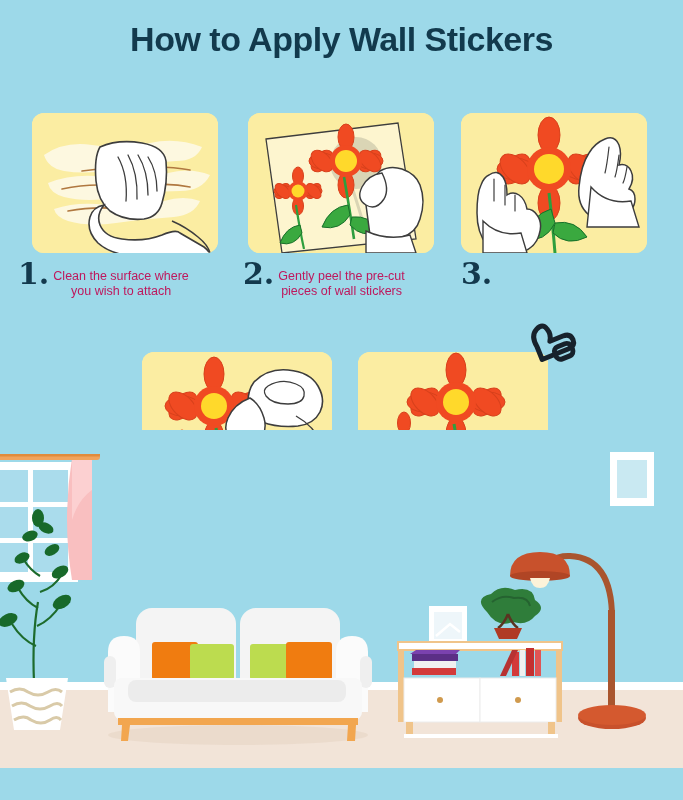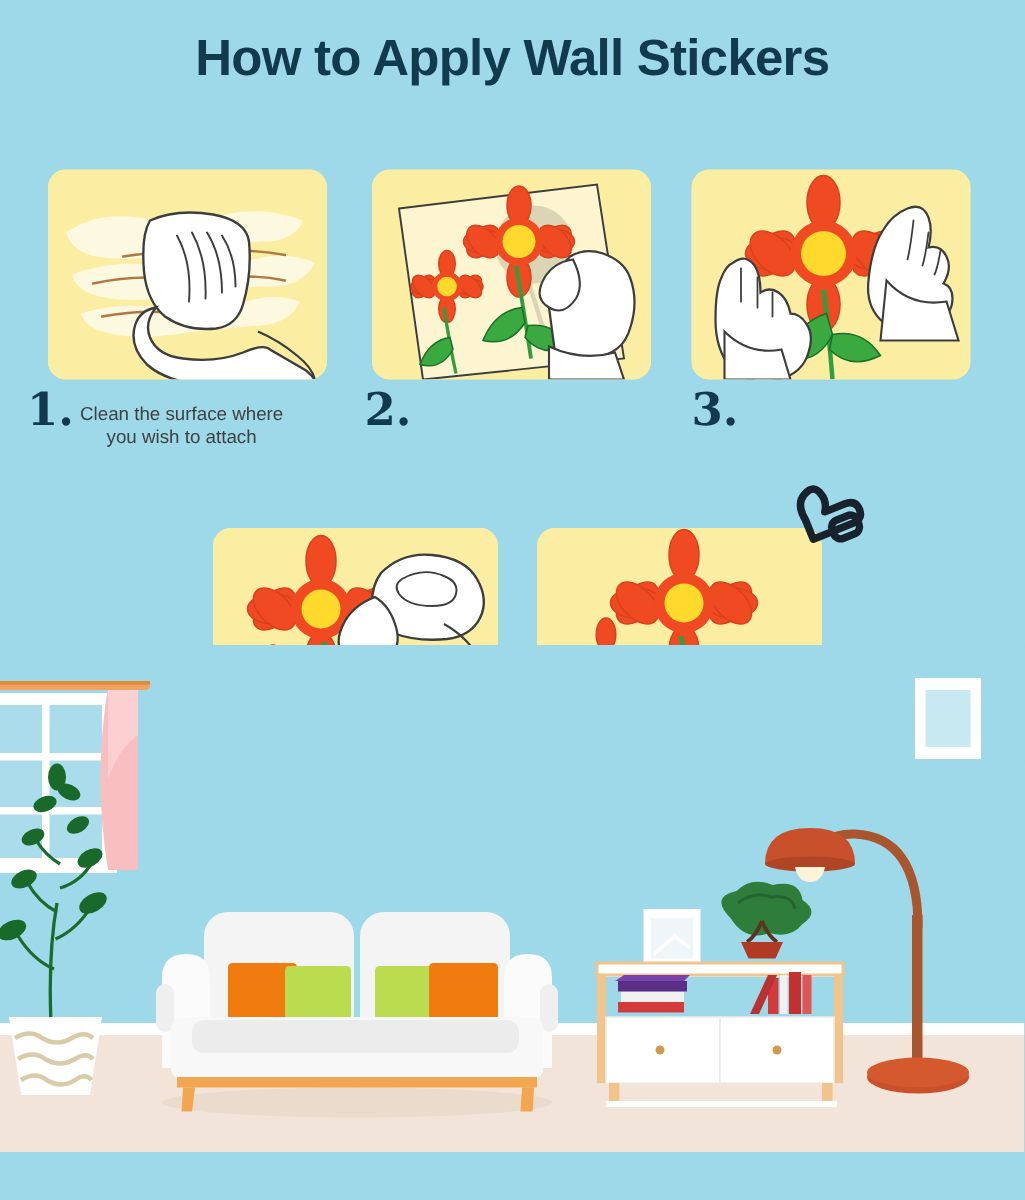--- a/index.html
+++ b/index.html
@@ -39,21 +39,21 @@
     font-family:"DejaVu Serif", serif;
     font-size:30px;font-weight:bold;
     line-height:26px;
     color:#13394d;
     margin-right:4px;
     white-space:nowrap;
   }
   .ctext{
     font-size:12.5px;
     line-height:15px;
-    color:#404040;
+    color:#be185d;
     padding-top:8px;
     white-space:pre-line;
   }
   .ctext.center{text-align:center;}
 
   
   .thumb{position:absolute;left:518px;top:316px;width:62px;height:62px;}
 
   
   .room{position:absolute;left:0;top:430px;width:683px;height:370px;}
@@ -142,20 +142,22 @@
         <path d="M48 92 q4 26 8 44" stroke="#2e9e3e" stroke-width="2.2" fill="none"></path>
         <path d="M52 112 q-14 2 -20 18 q14 4 22 -10z" fill="#3aa93f" stroke="#19702a" stroke-width="1"></path>
 
         <path d="M132 58 q10 -6 22 -2 q14 5 18 16 q6 16 0 34 q-4 14 -18 18 q-18 6 -32 -2 l-4 -30 q-2 -18 14 -34z" fill="#ffffff" stroke="#3d3d3d" stroke-width="1.5"></path>
         <path d="M134 60 q-14 2 -20 14 q-6 12 4 18 q10 6 18 -6 q6 -10 -2 -26z" fill="#ffffff" stroke="#3d3d3d" stroke-width="1.4"></path>
         <path d="M118 118 q22 10 44 4 l6 18 l-50 0 z" fill="#ffffff" stroke="#3d3d3d" stroke-width="1.4"></path>
       </svg>
     </div>
     <div class="caption" style="left:-5px;top:148px;width:200px;">
       <span class="num">2.</span>
+      <span class="ctext center">Gently peel the pre-cut
+pieces of wall stickers</span>
     </div>
   </div>
 
   <div class="step" style="left:461px;top:113px;width:186px;height:190px;">
     <div class="panel" style="width:186px;height:140px;">
       <svg width="186" height="140" viewBox="0 0 186 140">
         <rect width="186" height="140" fill="#fbeda2"></rect>
         <g transform="translate(88,56)">
           <g fill="#f04a22" stroke="#d8411c" stroke-width="1">
             <ellipse cx="0" cy="-34" rx="11" ry="18"></ellipse>

